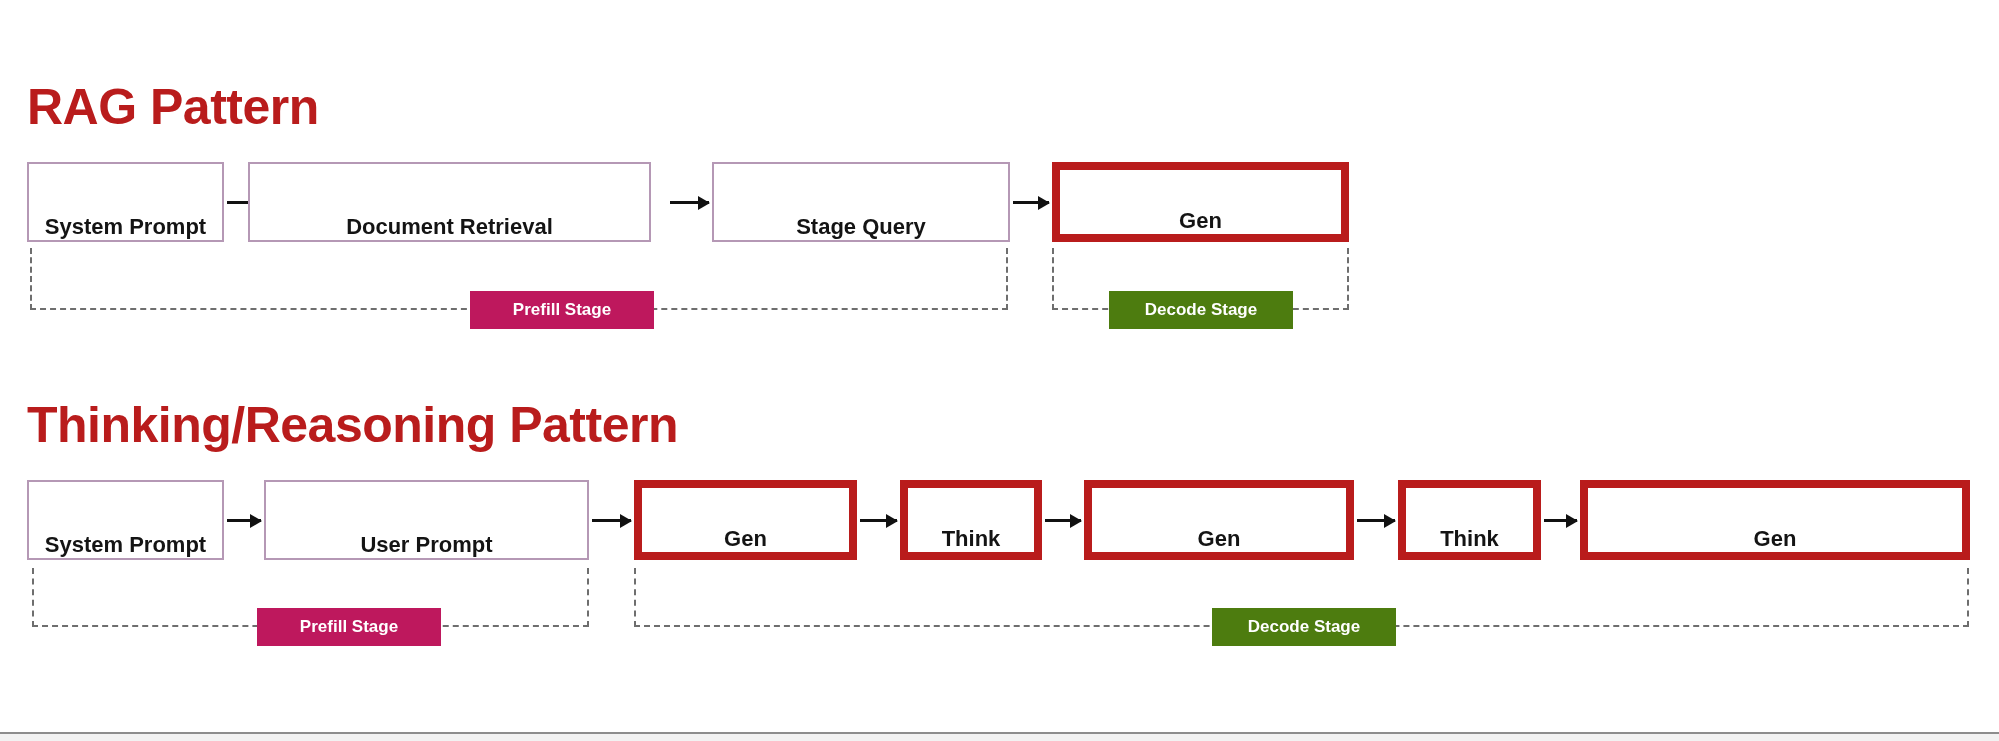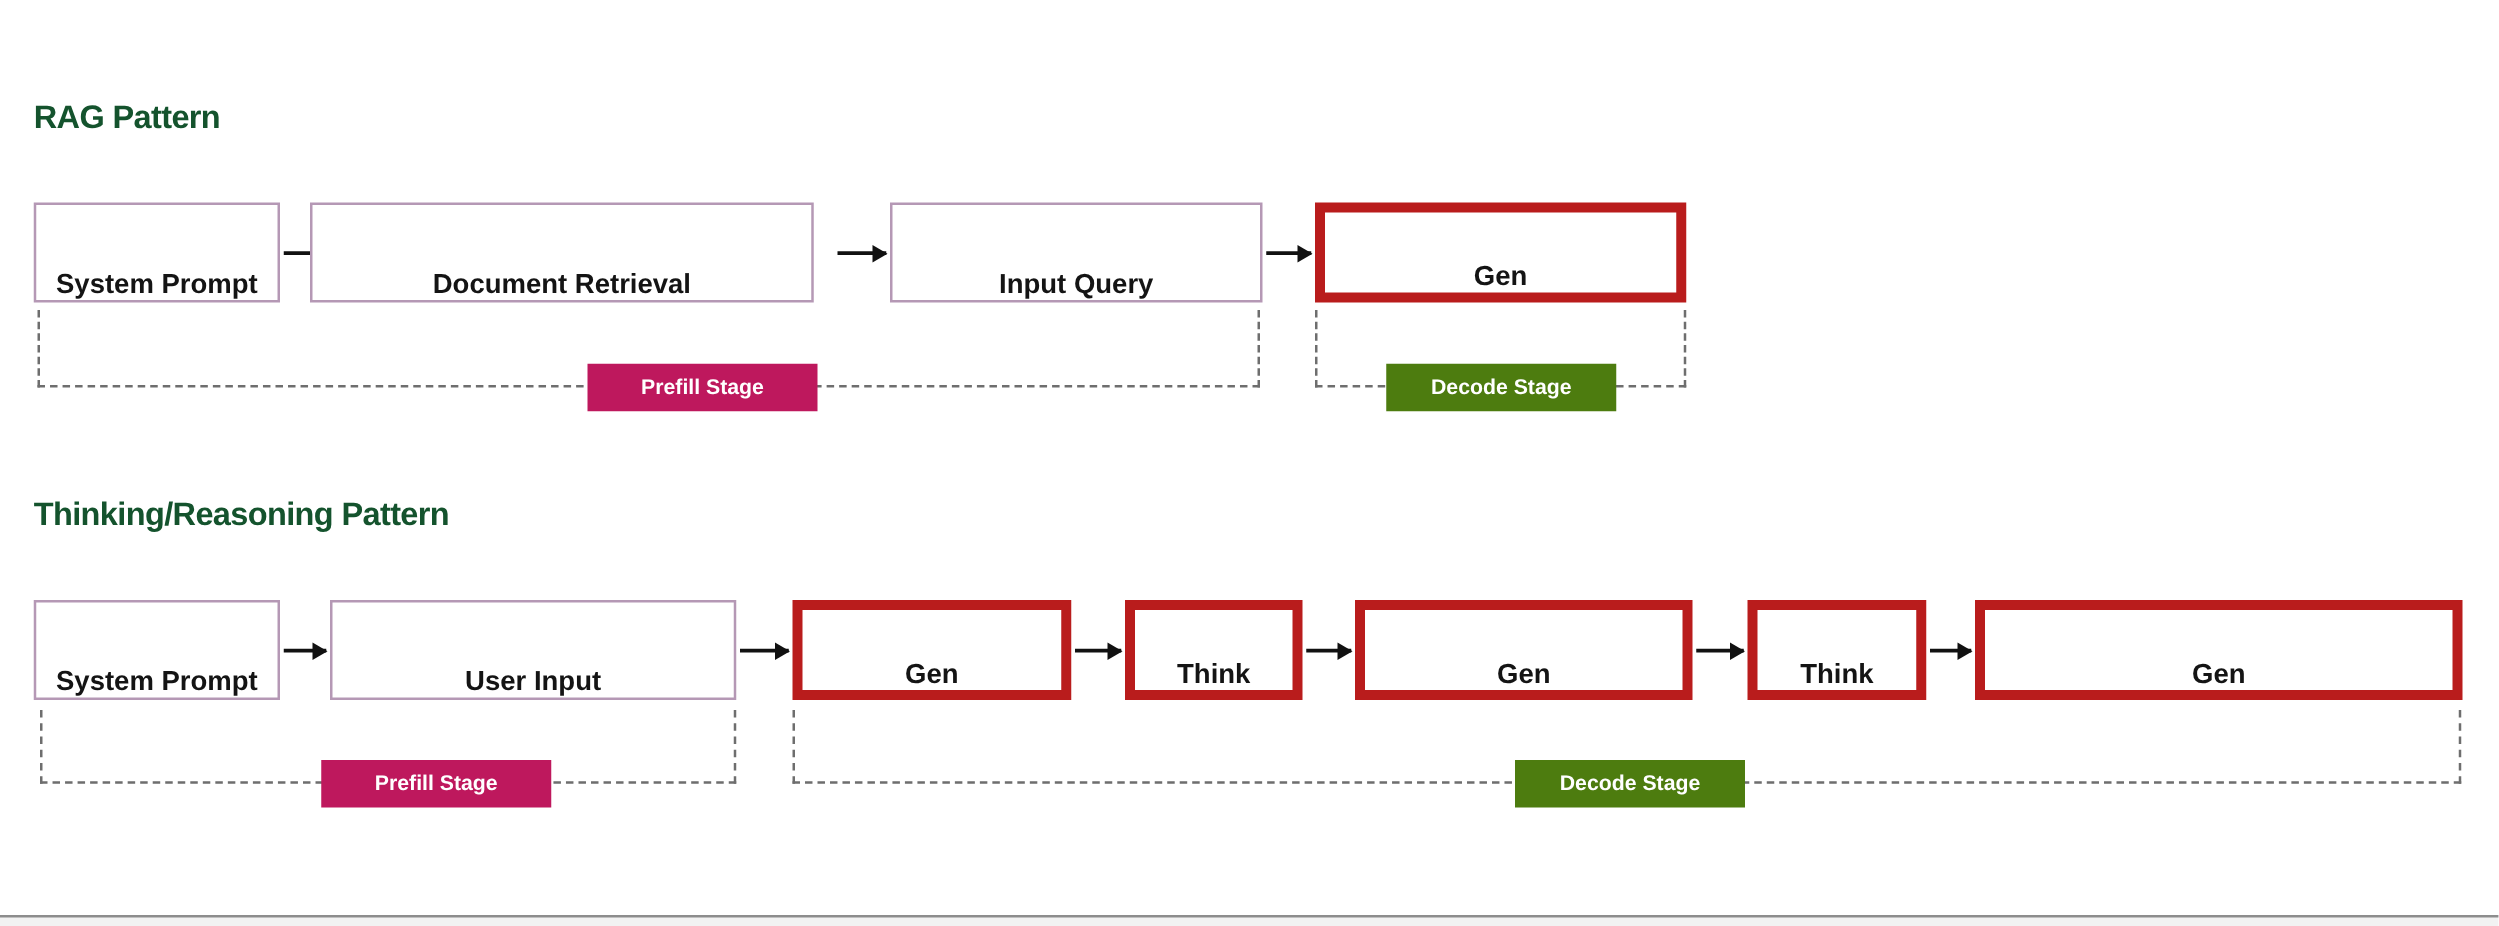--- a/index.html
+++ b/index.html
@@ -6,23 +6,23 @@
   .canvas{
     position:relative;
     width:1999px;height:741px;
     background:#ffffff;
     font-family:"Liberation Sans", sans-serif;
     overflow:hidden;
   }
   .title{
     position:absolute;
     left:27px;
-    font-size:26px;
+    font-size:50px;
     font-weight:bold;
-    color:#14532d;
+    color:#b91c1c;
     letter-spacing:-0.5px;
     white-space:nowrap;
   }
   .box{
     position:absolute;
     height:80px;
     top:0;
     background:#ffffff;
     display:flex;align-items:flex-end;justify-content:center;
     box-sizing:border-box;
@@ -87,21 +87,21 @@
   <div class="row" style="top:162px;">
     <div class="box light" style="left:27px;width:197px;">
       <span>System Prompt</span>
     </div>
     <div class="arrow" style="left:227px;width:34px;top:39px;"></div>
     <div class="box light" style="left:248px;width:403px;">
       <span>Document Retrieval</span>
     </div>
     <div class="arrow" style="left:670px;width:39px;top:39px;"></div>
     <div class="box light" style="left:712px;width:298px;">
-      <span>Input Query</span>
+      <span>Stage Query</span>
     </div>
     <div class="arrow" style="left:1013px;width:36px;top:39px;"></div>
     <div class="box dark" style="left:1052px;width:297px;">
       <span>Gen</span>
     </div>
   </div>
 
   <div class="bracket" style="left:30px;top:248px;width:978px;height:62px;"></div>
   <div class="stage prefill" style="left:430px;top:291px;width:184px;">Prefill Stage</div>
 
@@ -109,21 +109,21 @@
   <div class="stage decode" style="left:1109px;top:291px;width:184px;">Decode Stage</div>
 
   <div class="title" style="top:396px;">Thinking/Reasoning Pattern</div>
 
   <div class="row" style="top:480px;">
     <div class="box light" style="left:27px;width:197px;">
       <span>System Prompt</span>
     </div>
     <div class="arrow" style="left:227px;width:34px;top:39px;"></div>
     <div class="box light" style="left:264px;width:325px;">
-      <span>User Input</span>
+      <span>User Prompt</span>
     </div>
     <div class="arrow" style="left:592px;width:39px;top:39px;"></div>
     <div class="box dark" style="left:634px;width:223px;">
       <span>Gen</span>
     </div>
     <div class="arrow" style="left:860px;width:37px;top:39px;"></div>
     <div class="box dark" style="left:900px;width:142px;">
       <span>Think</span>
     </div>
     <div class="arrow" style="left:1045px;width:36px;top:39px;"></div>

